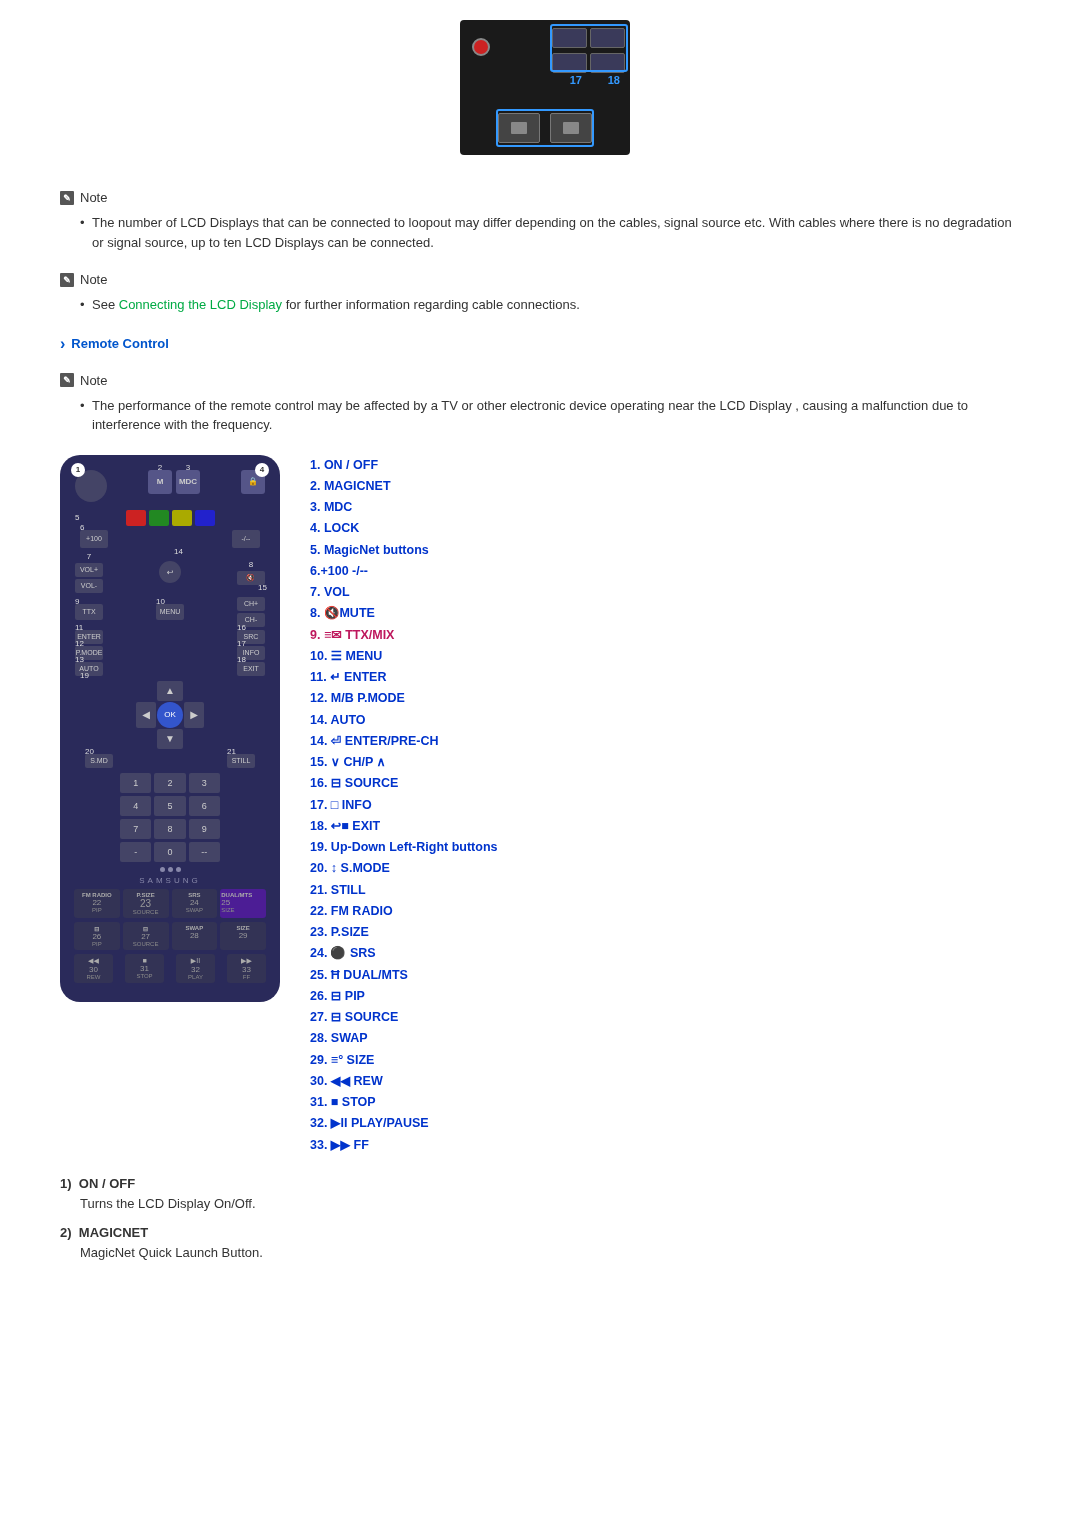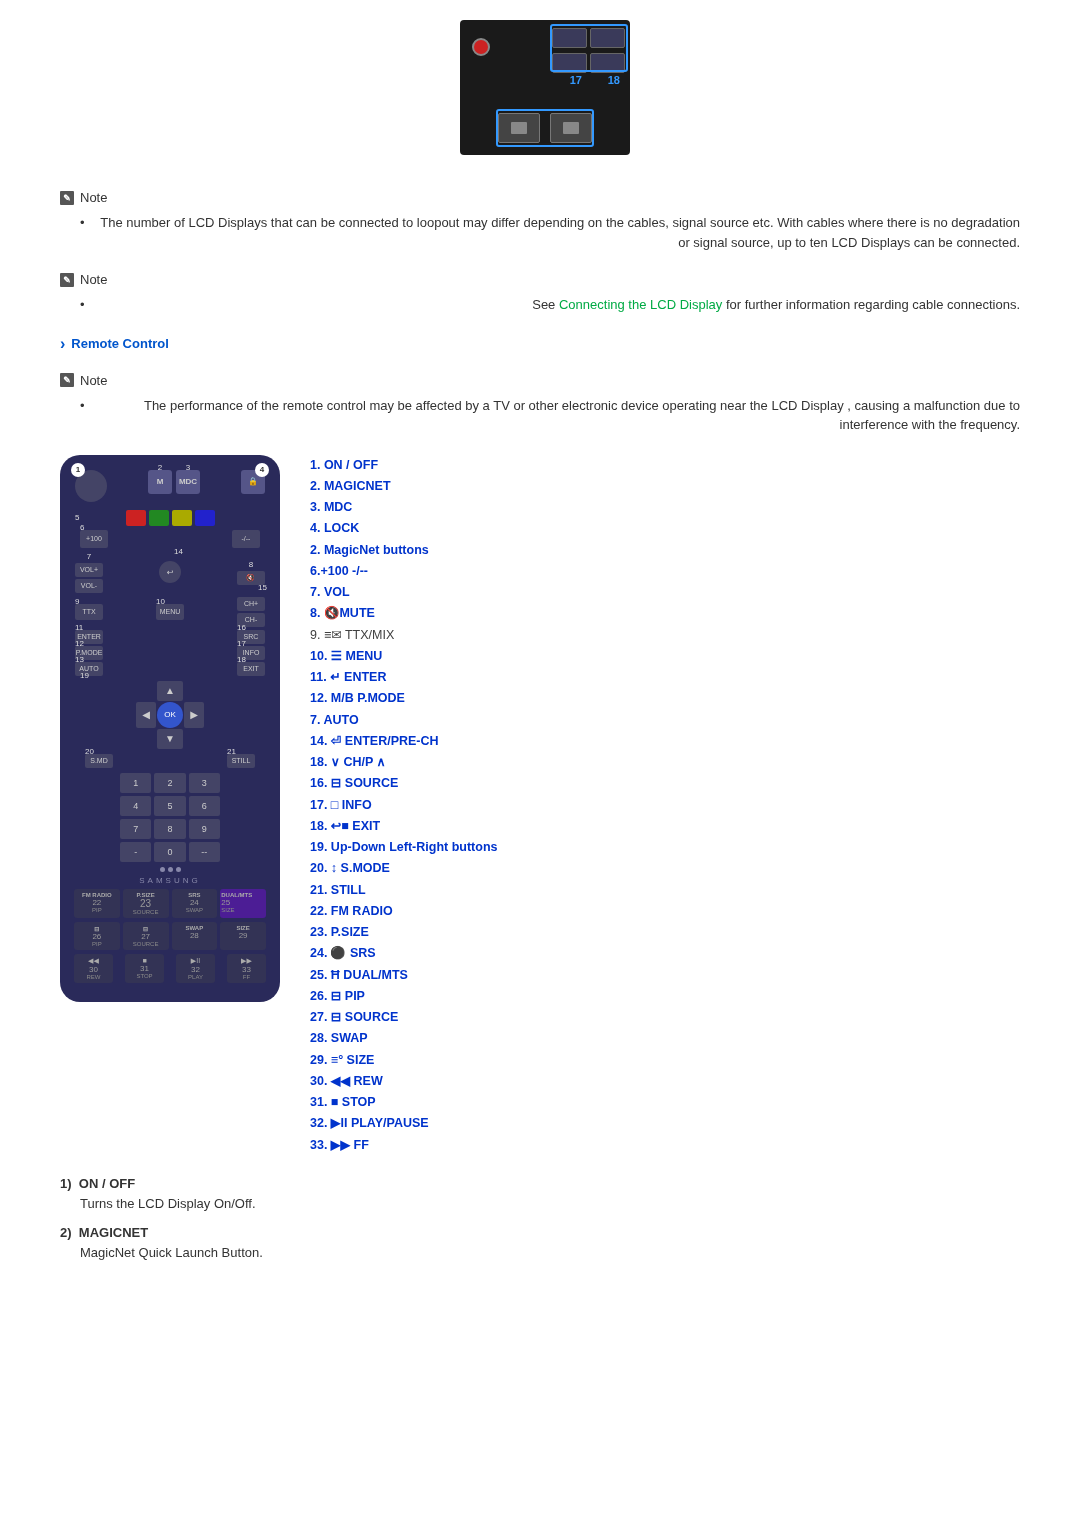--- a/index.html
+++ b/index.html
@@ -43,21 +43,20 @@
 
     .note-title {
       font-size: 13px;
       color: #333;
       font-weight: normal;
     }
 
     .note-list {
       list-style: none;
       padding-left: 20px;
-      text-align: right;
     }
 
     .note-list li {
       position: relative;
       padding-left: 12px;
       margin-bottom: 6px;
       line-height: 1.5;
       color: #333;
     }
 
@@ -430,31 +429,31 @@
         <div style="font-size:6px; color:#888;">FF</div>
       </div>
     </div>
   </div>
 
   <ul class="remote-list">
     <li><span style="color:#0033cc; font-weight:bold;">1. ON / OFF</span></li>
     <li><span style="color:#0033cc; font-weight:bold;">2. MAGICNET</span></li>
     <li><span style="color:#0033cc; font-weight:bold;">3. MDC</span></li>
     <li><span style="color:#0033cc; font-weight:bold;">4. LOCK</span></li>
-    <li><span style="color:#0033cc; font-weight:bold;">2. MagicNet buttons</span></li>
+    <li><span style="color:#0033cc; font-weight:bold;">5. MagicNet buttons</span></li>
     <li><span style="color:#0033cc; font-weight:bold;">6.+100 -/--</span></li>
     <li><span style="color:#0033cc; font-weight:bold;">7. VOL</span></li>
     <li><span style="color:#0033cc; font-weight:bold;">8. 🔇MUTE</span></li>
-    <li><span style="color:#404040; font-weight:normal;">9. ≡✉ TTX/MIX</span></li>
+    <li><span style="color:#be185d; font-weight:bold;">9. ≡✉ TTX/MIX</span></li>
     <li><span style="color:#0033cc; font-weight:bold;">10. ☰ MENU</span></li>
     <li><span style="color:#0033cc; font-weight:bold;">11. ↵ ENTER</span></li>
     <li><span style="color:#0033cc; font-weight:bold;">12. M/B P.MODE</span></li>
-    <li><span style="color:#0033cc; font-weight:bold;">7. AUTO</span></li>
+    <li><span style="color:#0033cc; font-weight:bold;">14. AUTO</span></li>
     <li><span style="color:#0033cc; font-weight:bold;">14. ⏎ ENTER/PRE-CH</span></li>
-    <li><span style="color:#0033cc; font-weight:bold;">18. ∨ CH/P ∧</span></li>
+    <li><span style="color:#0033cc; font-weight:bold;">15. ∨ CH/P ∧</span></li>
     <li><span style="color:#0033cc; font-weight:bold;">16. ⊟ SOURCE</span></li>
     <li><span style="color:#0033cc; font-weight:bold;">17. □ INFO</span></li>
     <li><span style="color:#0033cc; font-weight:bold;">18. ↩■ EXIT</span></li>
     <li><span style="color:#0033cc; font-weight:bold;">19. Up-Down Left-Right buttons</span></li>
     <li><span style="color:#0033cc; font-weight:bold;">20. ↕ S.MODE</span></li>
     <li><span style="color:#0033cc; font-weight:bold;">21. STILL</span></li>
     <li><span style="color:#0033cc; font-weight:bold;">22. FM RADIO</span></li>
     <li><span style="color:#0033cc; font-weight:bold;">23. P.SIZE</span></li>
     <li><span style="color:#0033cc; font-weight:bold;">24. ⚫ SRS</span></li>
     <li><span style="color:#0033cc; font-weight:bold;">25. Ħ DUAL/MTS</span></li>

